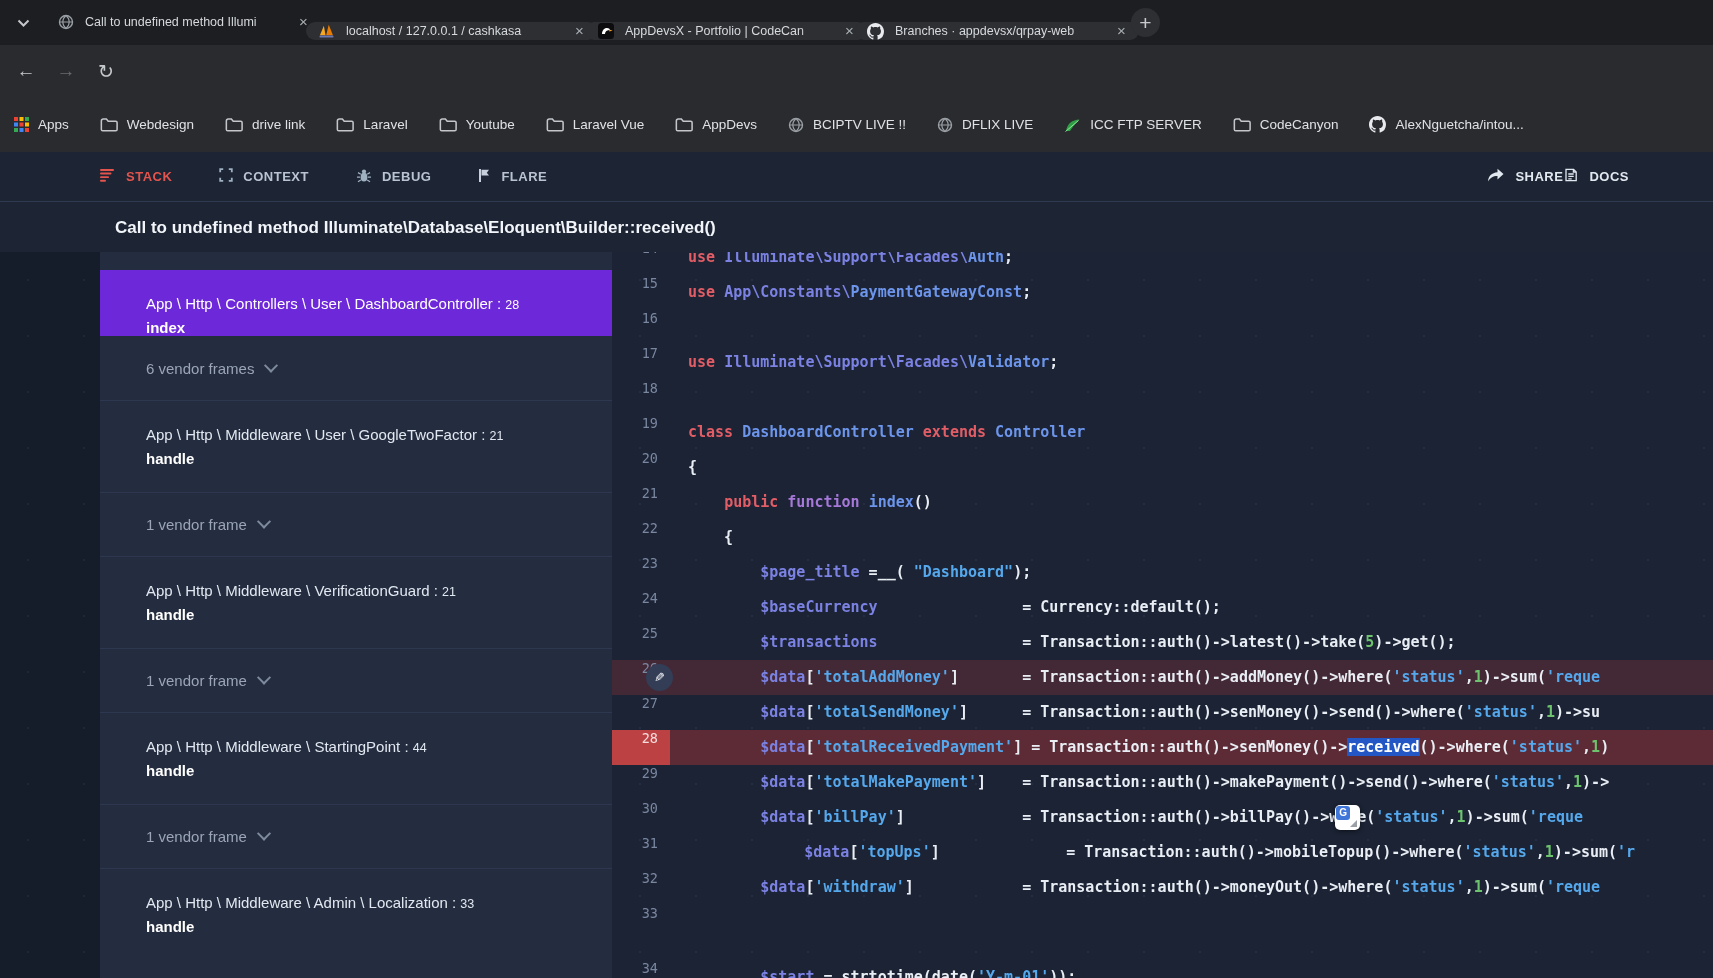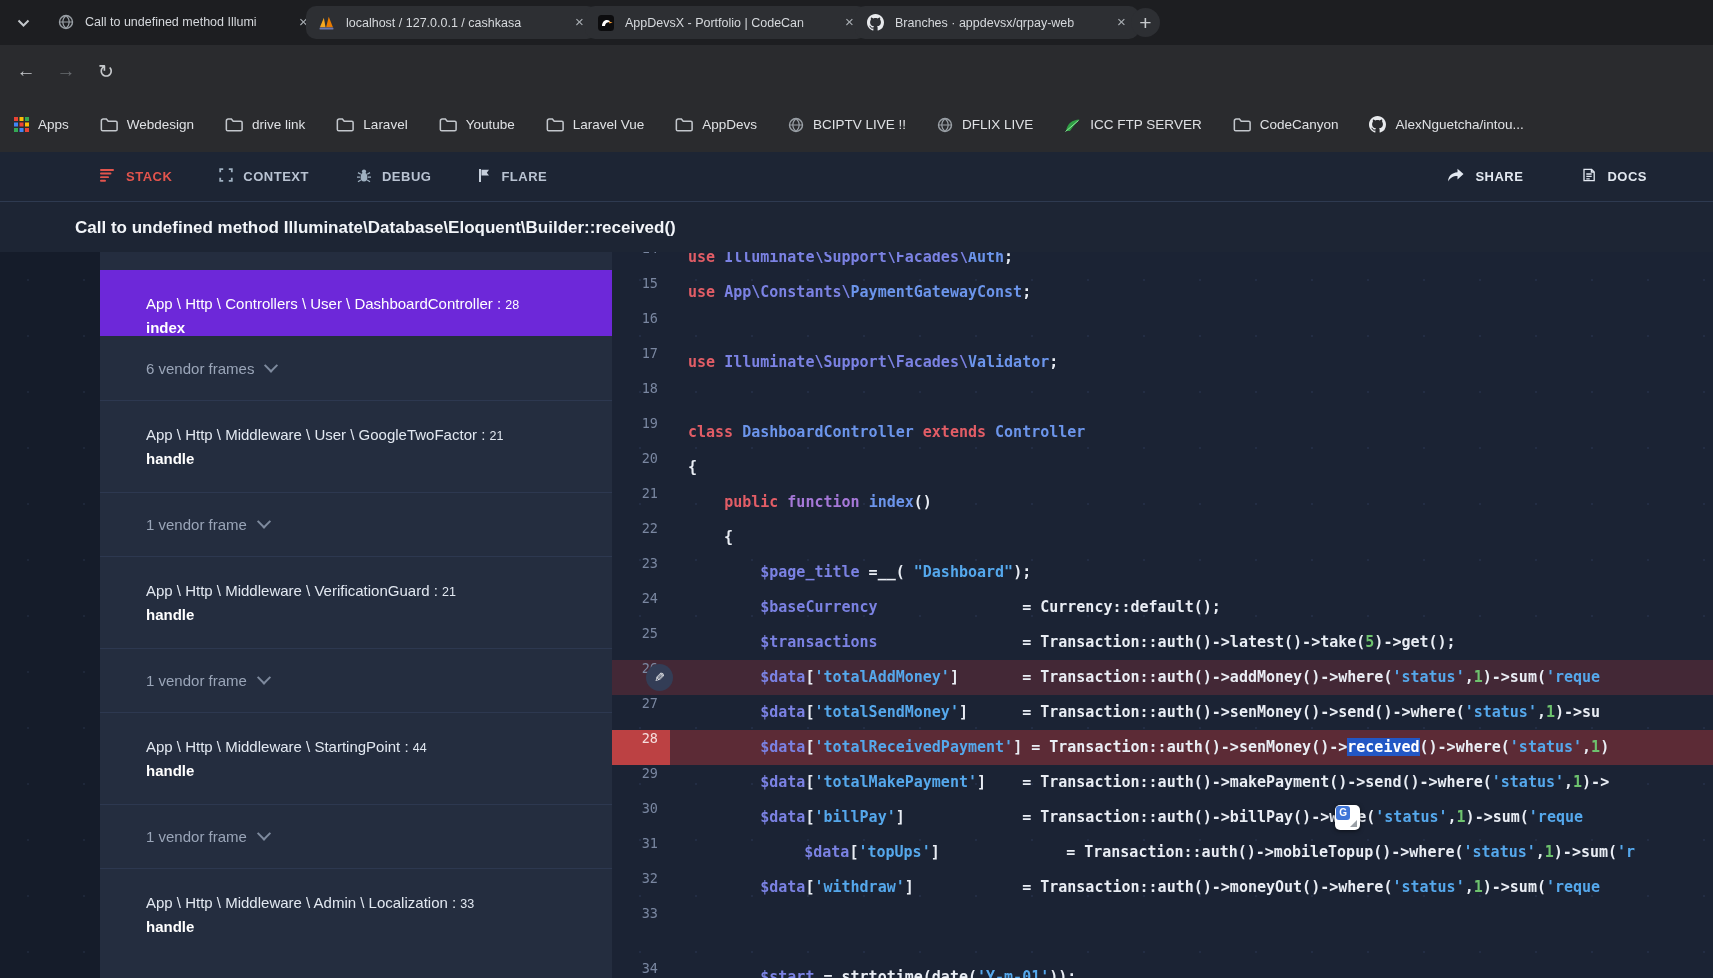--- a/index.html
+++ b/index.html
@@ -2,21 +2,21 @@
 <html><head>
 <meta charset="utf-8">
 <style>
   html,body{margin:0;padding:0;background:#101114;}
   body{width:1713px;height:978px;overflow:hidden;font-family:"Liberation Sans",sans-serif;position:relative;}
   .window{position:absolute;inset:0;background:#1d1e21;}
 
   
   .tabstrip{position:absolute;left:0;top:0;width:100%;height:45px;background:#1d1e21;}
   .chevbtn{position:absolute;left:10px;top:14px;width:26px;height:18px;display:flex;align-items:center;justify-content:center;cursor:pointer;}
-  .tab{position:absolute;top:6px;height:33px;display:flex;align-items:center;padding:0 8px 0 12px;border-radius:10px;cursor:pointer;}
+  .tab{position:absolute;top:22px;height:18px;display:flex;align-items:center;padding:0 8px 0 12px;border-radius:10px;cursor:pointer;}
   .tab.flat{top:0;height:44px;border-radius:0;background:transparent;}
   .tab.pill{background:#2d2f33;}
   .tab .fav{width:17px;height:17px;flex:none;display:flex;align-items:center;justify-content:center;}
   .tab .t{flex:1;font-size:12.5px;color:#d6d9dd;white-space:nowrap;overflow:hidden;margin:0 4px 0 11px;
           -webkit-mask-image:linear-gradient(90deg,#000 82%,transparent);mask-image:linear-gradient(90deg,#000 82%,transparent);}
   .tab .x{width:19px;height:19px;line-height:18px;text-align:center;border-radius:50%;color:#a9aeb3;font-size:15px;flex:none;}
   .newtab{position:absolute;left:1131px;top:8px;width:29px;height:29px;border-radius:50%;color:#c7cacd;font-size:21px;
           display:flex;align-items:center;justify-content:center;background:#2d2f33;}
 
   
@@ -38,26 +38,26 @@
   
   .bookmarks{position:absolute;left:0;top:97px;width:100%;height:55px;background:#2a2b2e;display:flex;align-items:center;
              padding-left:14px;gap:31px;box-sizing:border-box;}
   .bm{display:flex;align-items:center;gap:9px;font-size:13.5px;color:#dfe1e4;white-space:nowrap;cursor:pointer;}
   .bm .bi{display:flex;align-items:center;}
 
   
   .errorpage{position:absolute;left:0;top:152px;width:100%;height:826px;background:#1d2534;}
   .errnav{height:49px;display:flex;align-items:center;border-bottom:1px solid #2e3a50;}
   .errtabs{display:flex;gap:47px;padding-left:100px;}
-  .erracts{display:flex;gap:58px;margin-left:auto;padding-right:66px;}
+  .erracts{display:flex;margin-left:auto;padding-right:84px;}
   .etab,.eact{display:flex;align-items:center;gap:10px;font-size:13px;font-weight:bold;letter-spacing:.5px;
               color:#b9c3d2;cursor:pointer;}
   .etab.active{color:#e2544d;}
   .eact{color:#e2e8f0;}
-  .errtitle{height:51px;display:flex;align-items:center;padding-left:75px;font-size:17px;font-weight:bold;color:#f2f5f9;}
+  .errtitle{height:51px;display:flex;align-items:center;padding-left:115px;font-size:17px;font-weight:bold;color:#f2f5f9;}
 
   .content{position:absolute;left:0;top:100px;right:0;bottom:0;}
   .gutter{position:absolute;left:0;top:0;bottom:0;width:100px;background:#151c2a;
           background-image:radial-gradient(circle,#1e2739 1.3px,transparent 1.5px);background-size:56px 56px;}
   .sidebar{position:absolute;left:100px;top:0;bottom:0;width:512px;background:#242d3f;box-sizing:border-box;padding-top:18px;}
   .srow{box-sizing:border-box;padding-left:46px;border-top:1px solid #2d3850;cursor:pointer;}
   .srow:first-child{border-top:none;}
   .srow.vendor{height:64px;display:flex;align-items:center;color:#9aa5b8;font-size:15px;}
   .chev{width:8px;height:8px;border-right:2px solid #7e8a9e;border-bottom:2px solid #7e8a9e;
         transform:rotate(45deg) translate(-1px,-1px);margin-left:12px;margin-top:-3px;}

